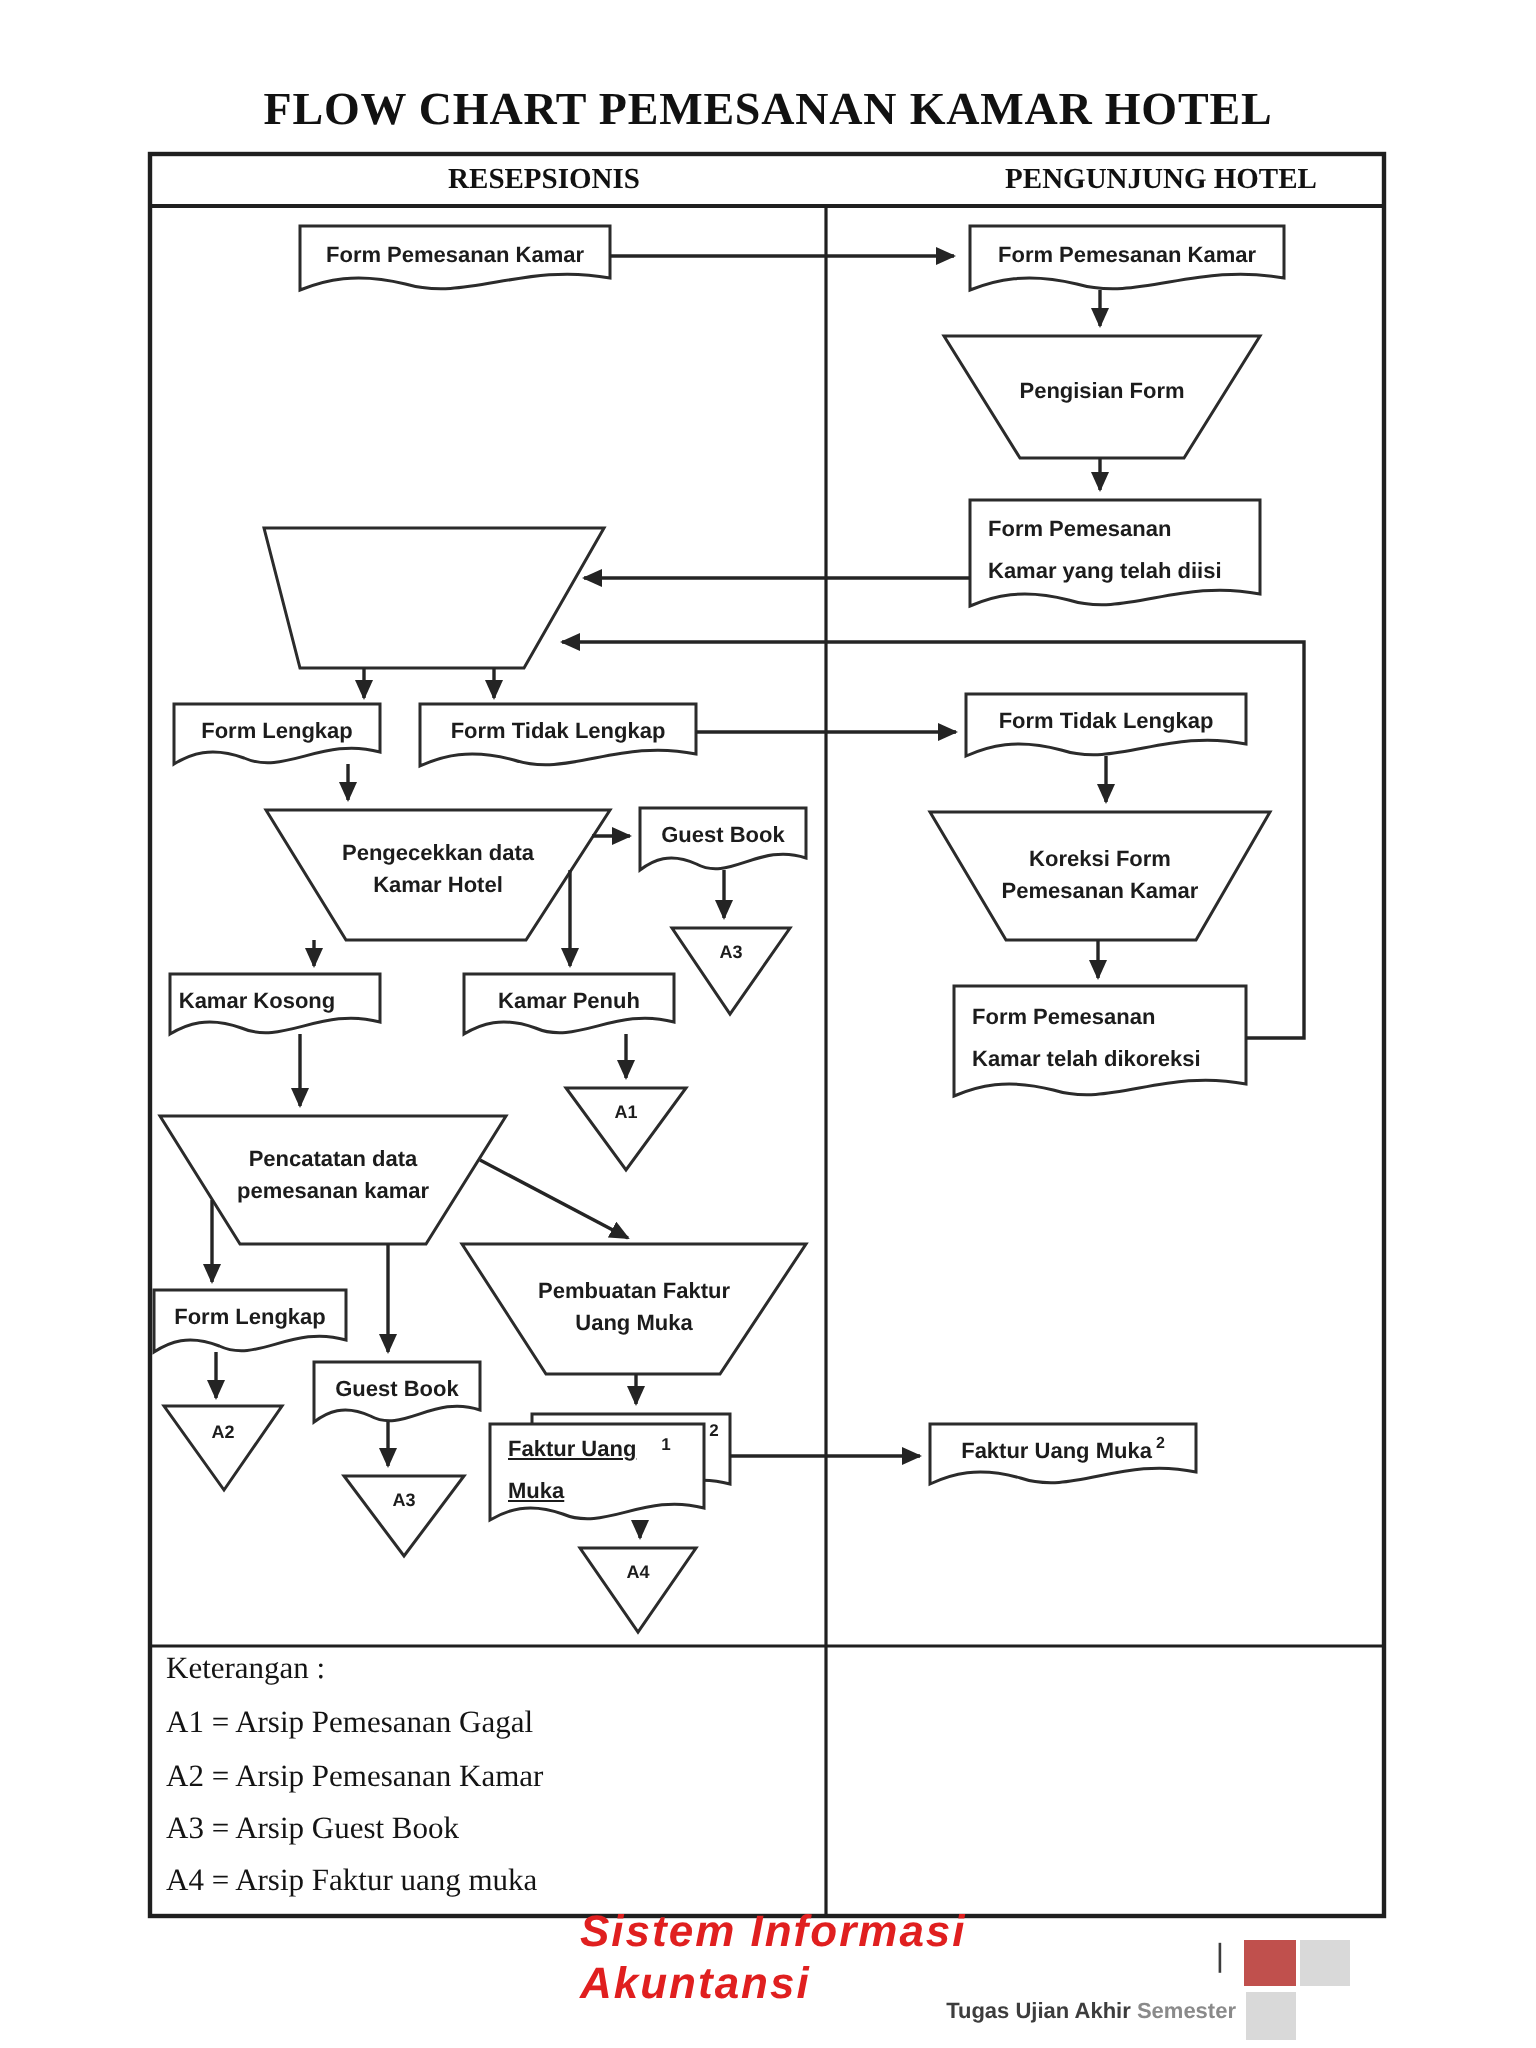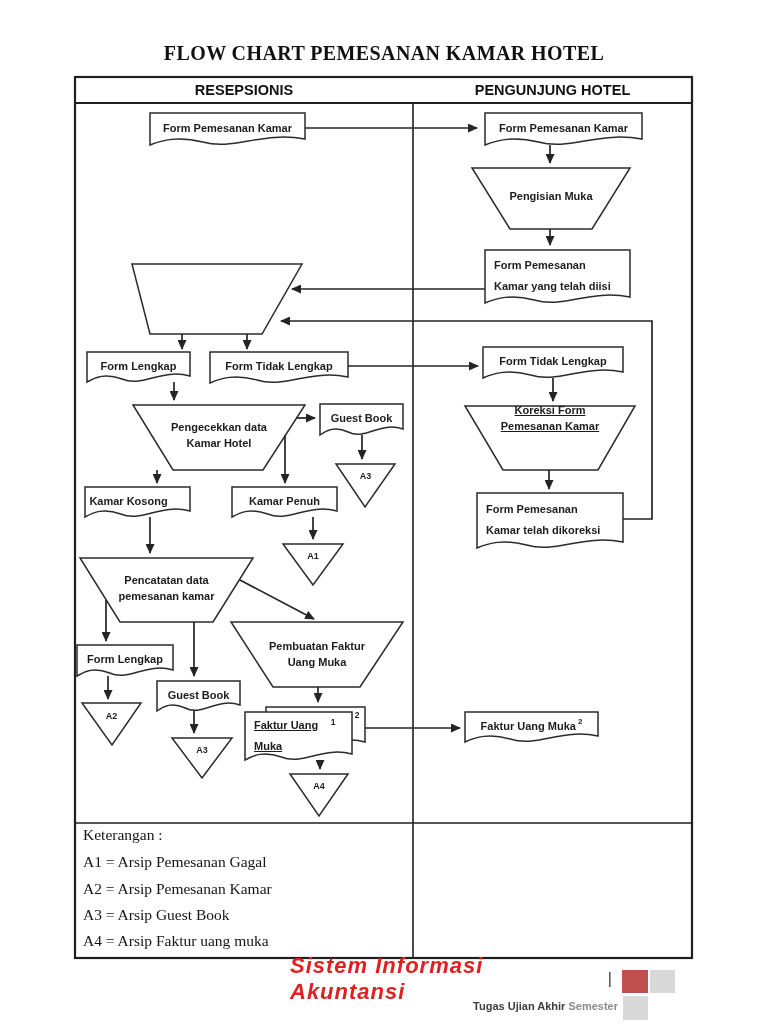--- a/index.html
+++ b/index.html
@@ -1,23 +1,23 @@
 <!DOCTYPE html>
 <html><head>
 <meta charset="utf-8">
 <style>
   html,body{margin:0;padding:0;background:#ffffff;}
   #page{position:relative;width:768px;height:1024px;background:#ffffff;overflow:hidden;
         font-family:"Liberation Sans",sans-serif;}
   #flow-svg{position:absolute;left:0;top:0;}
   .title{position:absolute;left:0;top:42px;width:768px;text-align:center;
-         font-family:"Liberation Serif",serif;font-weight:bold;font-size:20px;
+         font-family:"Liberation Serif",serif;font-weight:bold;font-size:23px;
          letter-spacing:.4px;color:#111;}
   .lanehdr{position:absolute;display:flex;align-items:center;justify-content:center;
-         font-family:Liberation Sans, sans-serif;font-weight:bold;font-size:14.5px;color:#111;}
+         font-family:Liberation Serif, serif;font-weight:bold;font-size:14.5px;color:#111;padding-left:28px;}
   .lbl{position:absolute;display:flex;align-items:center;justify-content:center;
        text-align:center;font-size:11px;font-weight:600;color:#1c1c1c;
        white-space:pre-line;line-height:1.5;pointer-events:none;}
   .lbl.la{justify-content:flex-start;text-align:left;padding-left:9px;
           box-sizing:border-box;line-height:1.9;}
   .tri{font-size:9px;font-weight:700;line-height:1;}
   .sup{font-size:8.5px;font-weight:700;}
   .sup2{font-size:8px;font-weight:700;position:relative;top:-4px;margin-left:2px;}
   .legend-line{position:absolute;left:83px;width:320px;height:22px;
        font-family:"Liberation Serif",serif;font-size:15.5px;color:#141414;}
@@ -111,27 +111,27 @@
       <line x1="320" y1="760" x2="320" y2="769" marker-end="url(#ah)"></line>
       <line x1="365" y1="728" x2="460" y2="728" marker-end="url(#ah)"></line>
     </g>
   </svg>
 
   <div class="lanehdr" style="left:75px;top:78px;width:338px;height:24px;">RESEPSIONIS</div>
   <div class="lanehdr" style="left:413px;top:78px;width:279px;height:24px;">PENGUNJUNG HOTEL</div>
 
   <div class="lbl" style="left:150px;top:113px;width:155px;height:30px;">Form Pemesanan Kamar</div>
   <div class="lbl" style="left:485px;top:113px;width:157px;height:30px;">Form Pemesanan Kamar</div>
-  <div class="lbl" style="left:472px;top:170px;width:158px;height:52px;">Pengisian Muka</div>
+  <div class="lbl" style="left:472px;top:170px;width:158px;height:52px;">Pengisian Form</div>
   <div class="lbl la" style="left:485px;top:252px;width:145px;height:48px;">Form Pemesanan
 Kamar yang telah diisi</div>
   <div class="lbl" style="left:87px;top:352px;width:103px;height:28px;">Form Lengkap</div>
   <div class="lbl" style="left:210px;top:352px;width:138px;height:28px;">Form Tidak Lengkap</div>
   <div class="lbl" style="left:483px;top:347px;width:140px;height:28px;">Form Tidak Lengkap</div>
-  <div class="lbl" style="left:465px;top:392px;width:170px;height:52px;text-decoration:underline;">Koreksi Form
+  <div class="lbl" style="left:465px;top:412px;width:170px;height:52px;">Koreksi Form
 Pemesanan Kamar</div>
   <div class="lbl la" style="left:477px;top:496px;width:146px;height:48px;">Form Pemesanan
 Kamar telah dikoreksi</div>
   <div class="lbl" style="left:133px;top:409px;width:172px;height:52px;">Pengecekkan data
 Kamar Hotel</div>
   <div class="lbl" style="left:320px;top:404px;width:83px;height:28px;">Guest Book</div>
   <div class="lbl tri" style="left:336px;top:468px;width:59px;height:16px;">A3</div>
   <div class="lbl" style="left:76px;top:487px;width:105px;height:28px;">Kamar Kosong</div>
   <div class="lbl" style="left:232px;top:487px;width:105px;height:28px;">Kamar Penuh</div>
   <div class="lbl tri" style="left:283px;top:548px;width:60px;height:16px;">A1</div>

